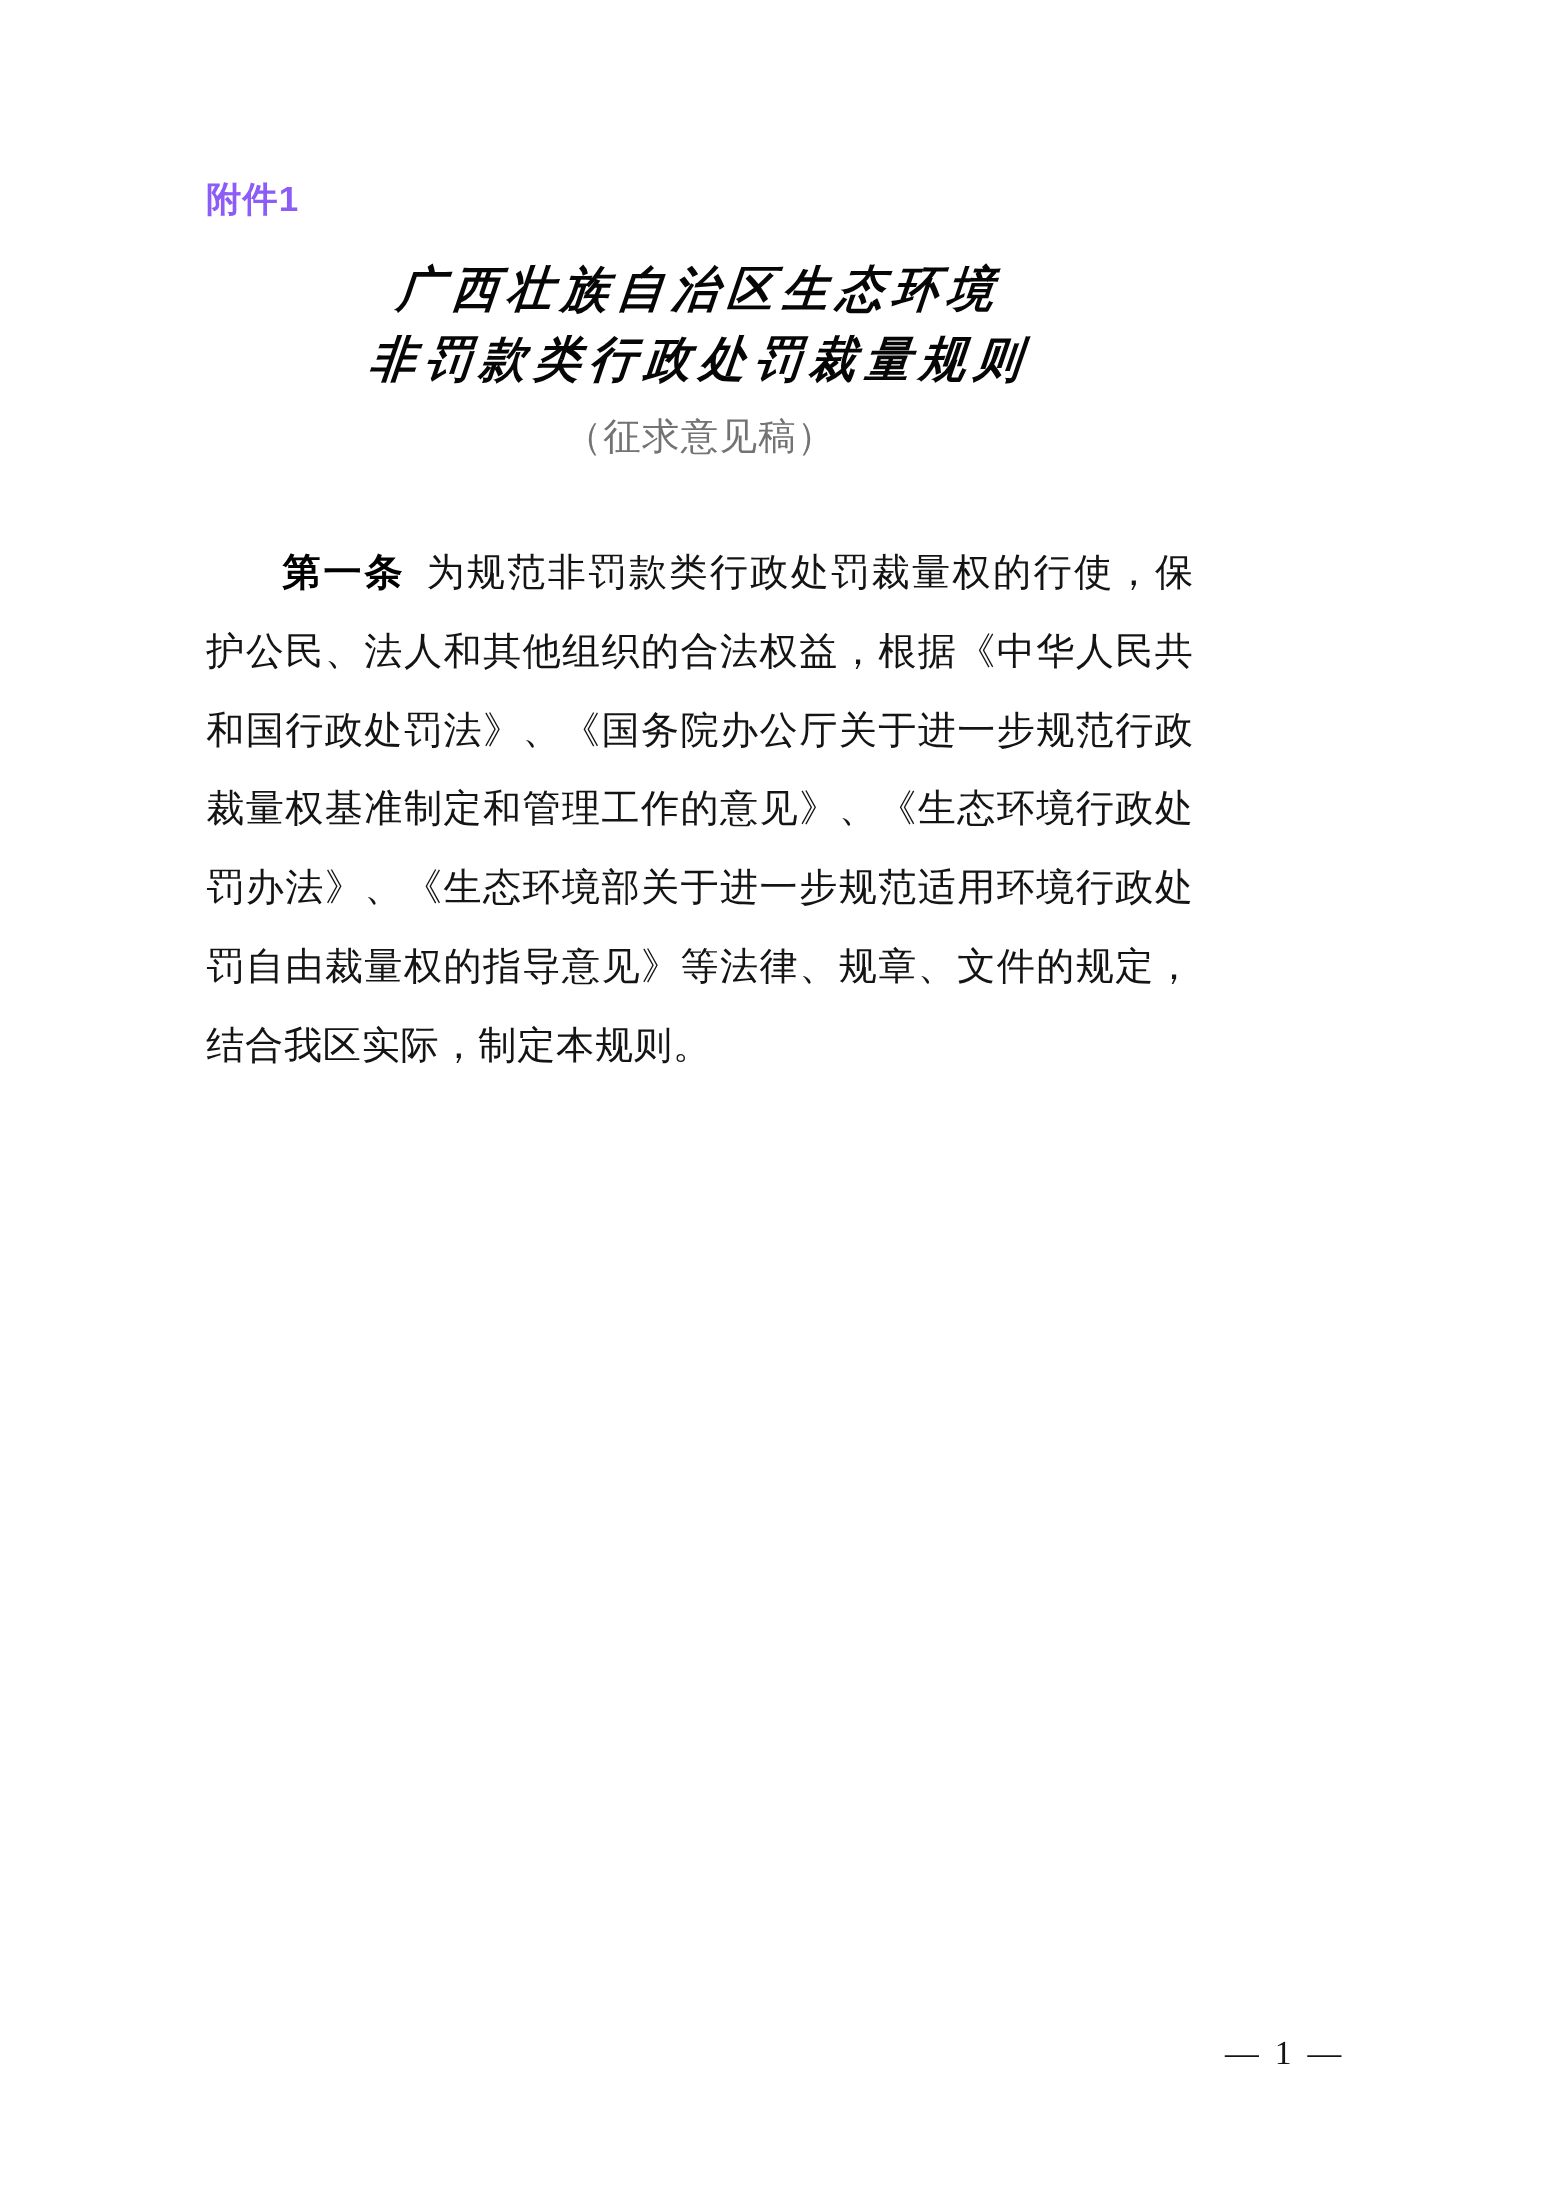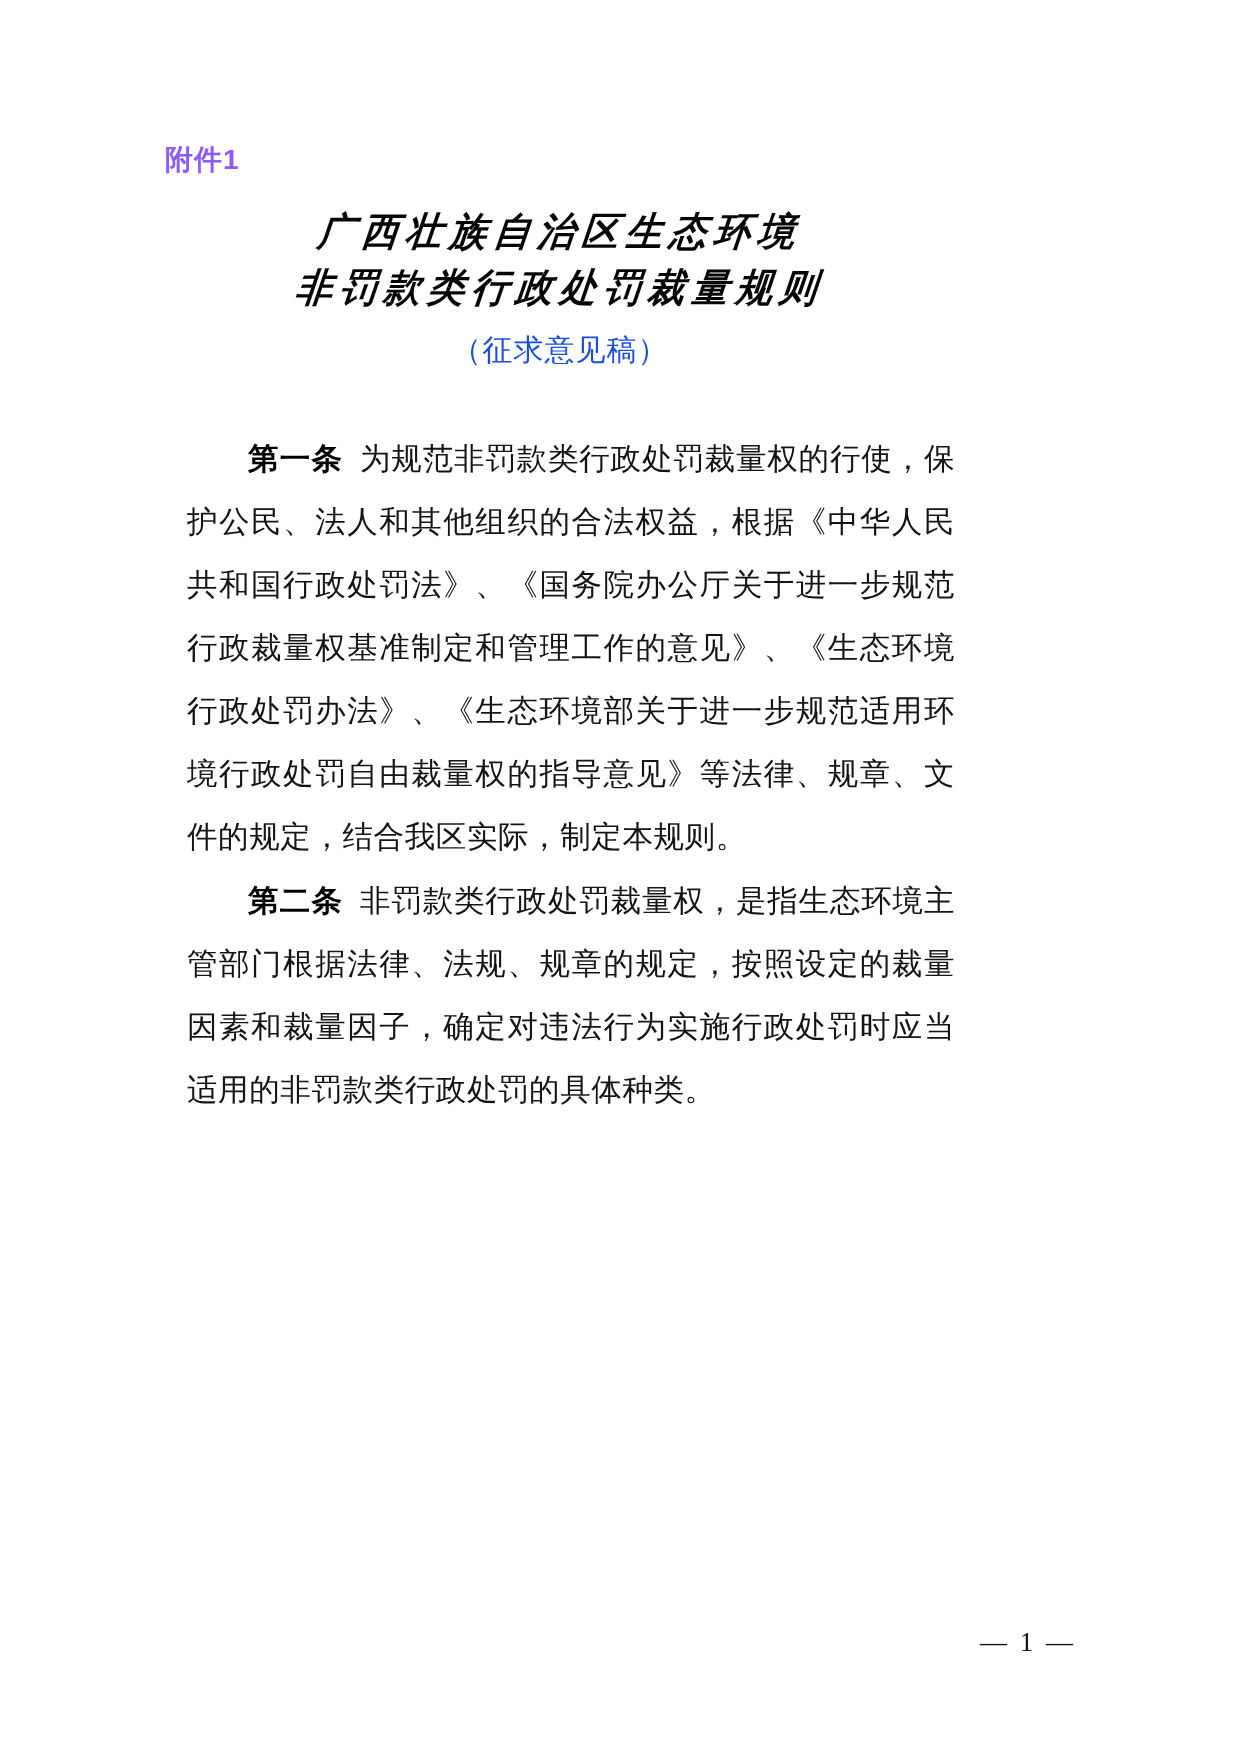--- a/index.html
+++ b/index.html
@@ -58,27 +58,26 @@
     white-space: nowrap;
   }
 
   .subtitle {
     margin-top: 14px;
     text-align: center;
     font-family: "Liberation Serif", "DejaVu Serif", serif;
     font-size: 30px;
     letter-spacing: 1px;
     line-height: 1.4;
-    color: #1d4ed8;
+    color: #737373;
   }
 
   
   .body-block {
     margin-top: 56px;
-    margin-left: 22px;
   }
 
   p.para {
     margin: 0 0 0 0;
     font-family: "Liberation Serif", "DejaVu Serif", serif;
     font-size: 30.5px;
     line-height: 63px;
     letter-spacing: 0.6px;
     text-align: justify;
     text-justify: inter-ideograph;
@@ -128,23 +127,20 @@
     </div>
 
     <div class="subtitle">（征求意见稿）</div>
 
     <div class="body-block">
 
       <p class="para">
         <span class="article-no">第一条</span><span>为规范非罚款类行政处罚裁量权的行使，保护公民、法人和其他组织的合法权益，根据《中华人民共和国行政处罚法》、《国务院办公厅关于进一步规范行政裁量权基准制定和管理工作的意见》、《生态环境行政处罚办法》、《生态环境部关于进一步规范适用环境行政处罚自由裁量权的指导意见》等法律、规章、文件的规定，结合我区实际，制定本规则。</span>
       </p>
 
-      <p class="para">
-        <span class="article-no">第二条</span><span>非罚款类行政处罚裁量权，是指生态环境主管部门根据法律、法规、规章的规定，按照设定的裁量因素和裁量因子，确定对违法行为实施行政处罚时应当适用的非罚款类行政处罚的具体种类。</span>
-      </p>
 
 
 
 
     </div>
   </div>
 
   <div class="page-footer">— 1 —</div>
 
 </div>

